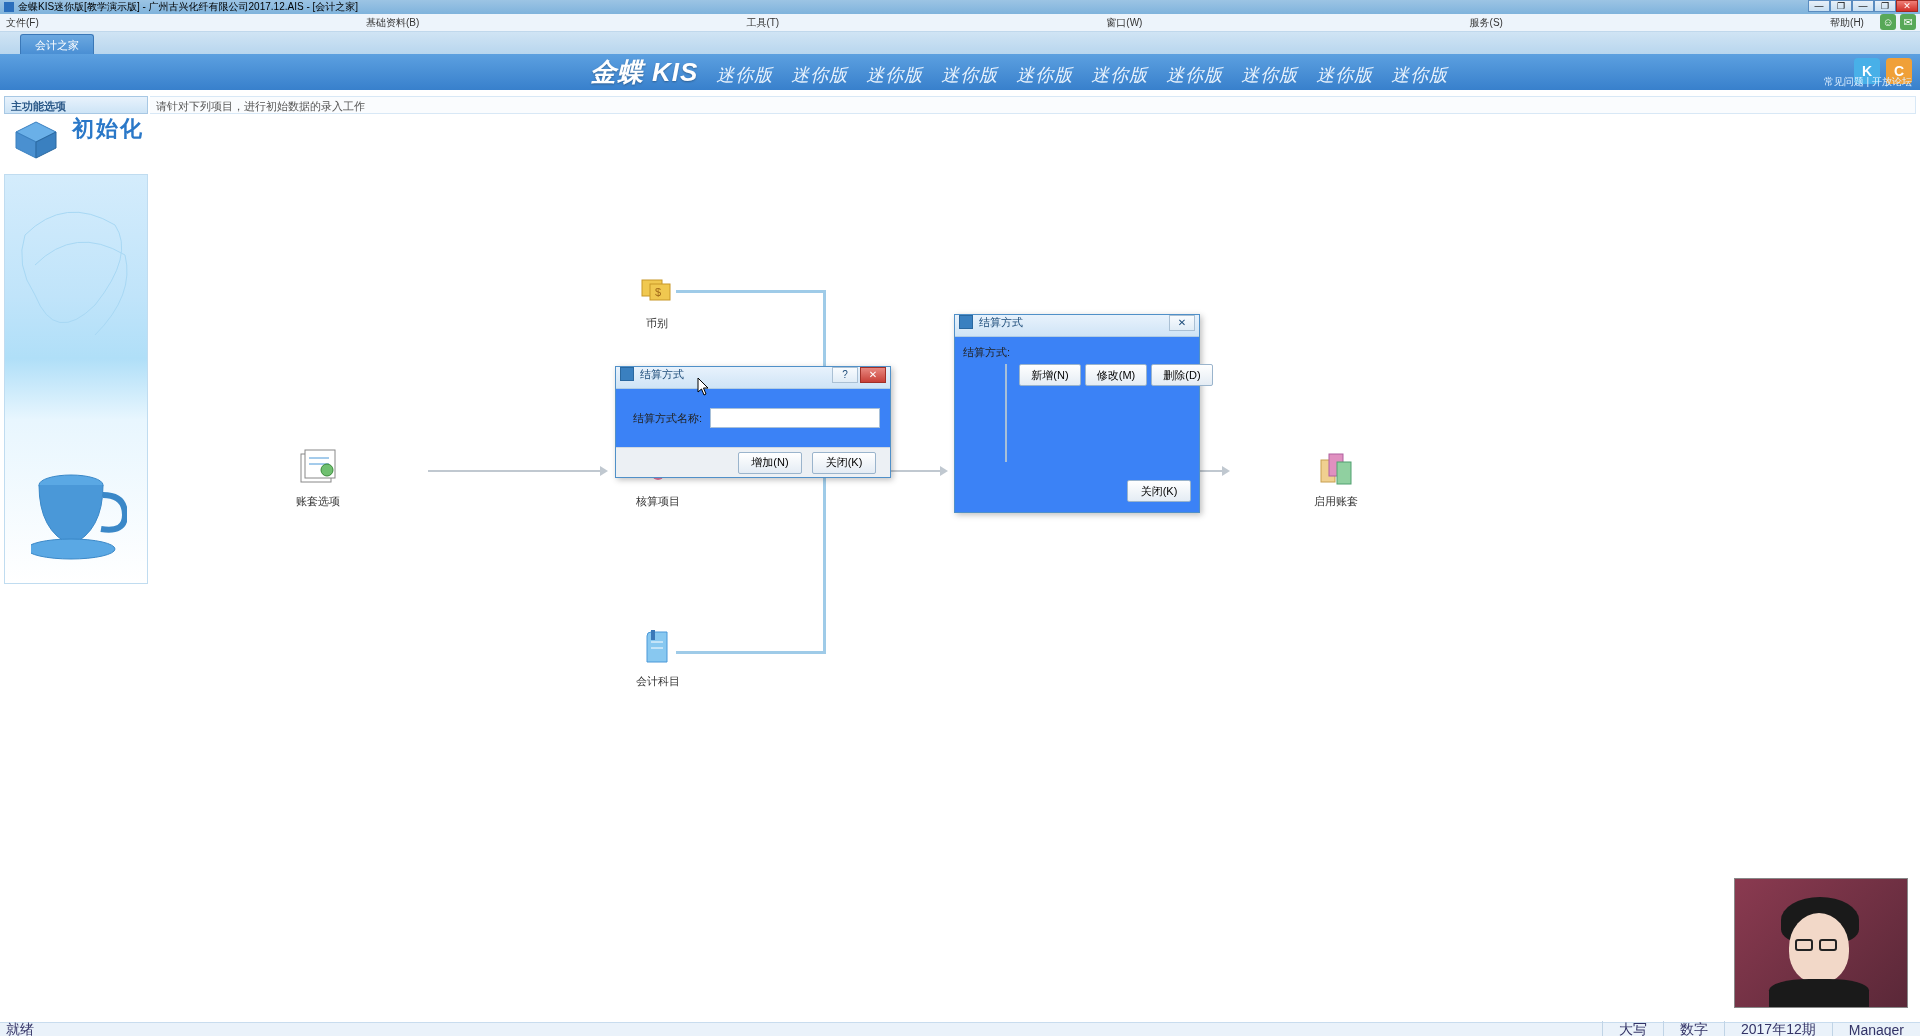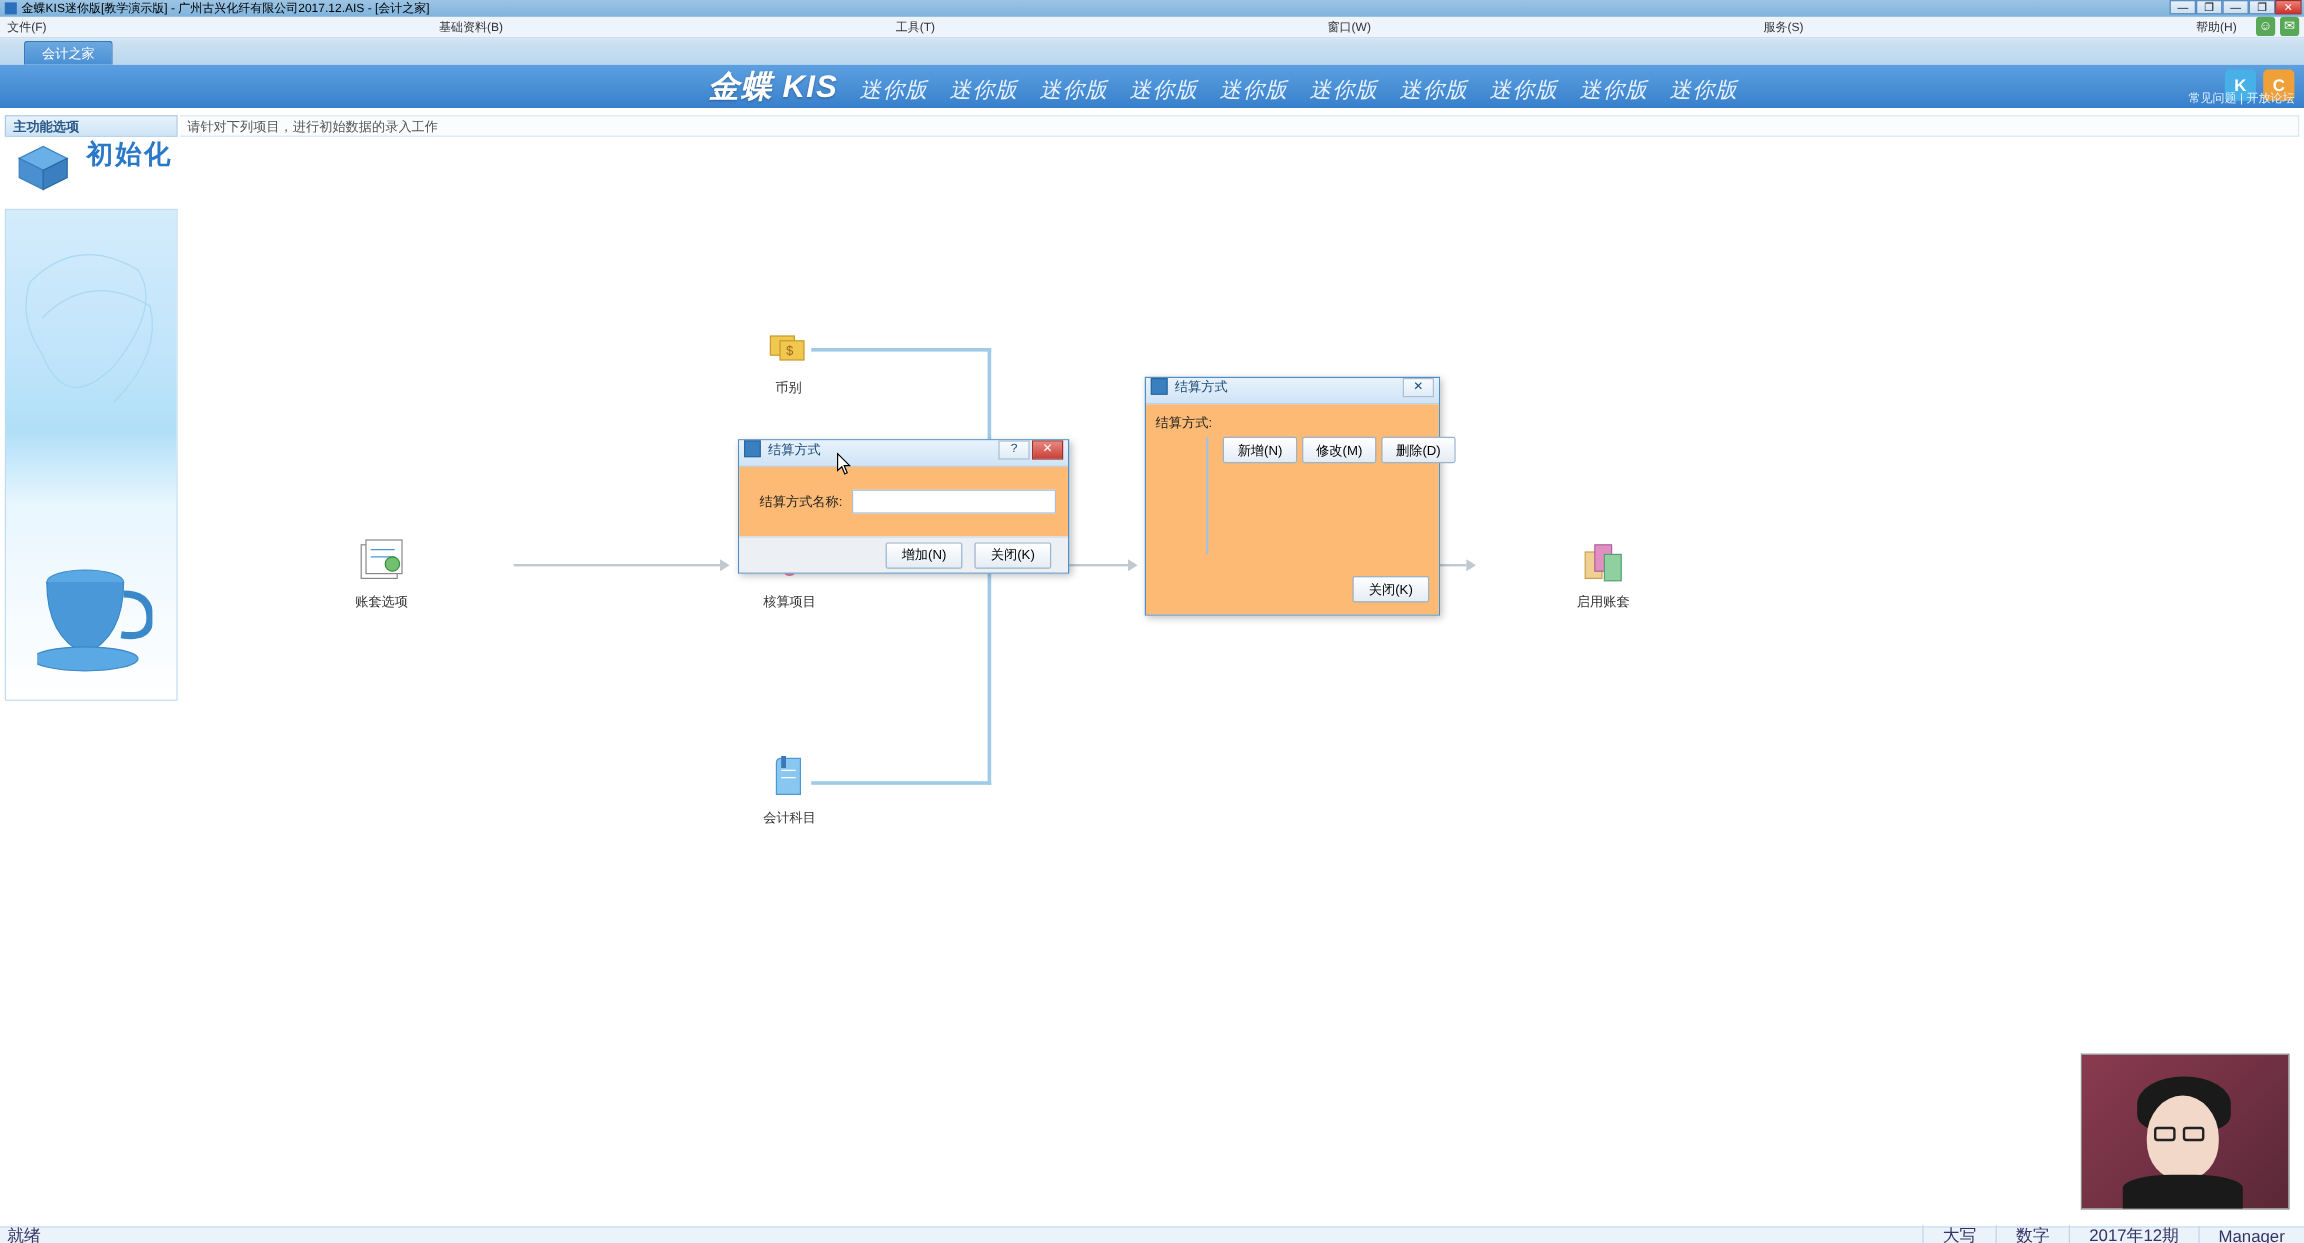--- a/index.html
+++ b/index.html
@@ -51,21 +51,21 @@
 .flow-arrow .head { width:0; height:0; border-top:5px solid transparent; border-bottom:5px solid transparent; border-left:8px solid #c0c8d0; }
 .conn-line { position:absolute; background:#9fcbe8; }
 
 
 .dialog { position:absolute; border:1px solid #5090c8; box-shadow:2px 2px 6px rgba(0,0,0,.25); background:#f2f2f2; }
 .dlg-title { height:22px; background:linear-gradient(#e8f2fc,#cfe4f6); display:flex; padding:0 4px; font-size:11px; color:#1a4a78; border-bottom:1px solid #b0cce4; }
 .dlg-title .ti { width:14px; height:14px; background:#3a80c0; margin-right:6px; border:1px solid #2a68a0; }
 .dlg-title .spacer { flex:1; }
 .dlg-title .tb { width:26px; height:16px; border:1px solid #aac0d4; background:linear-gradient(#f8fbfe,#e0ecf6); font-size:10px; text-align:center; line-height:14px; margin-left:2px; cursor:pointer; }
 .dlg-title .tb.close { background:linear-gradient(#e88880,#c84038); color:#fff; border-color:#a03028; }
-.dlg-body { padding:8px 10px; background:#fdba74; font-size:11px; color:#222; }
+.dlg-body { padding:8px 10px; background:#3b82f6; font-size:11px; color:#222; }
 .dlg-foot { height:30px; border-top:1px solid #d0d8e0; display:flex; justify-content:flex-end; align-items:center; gap:10px; padding-right:14px; background:#ecf0f4; }
 .btn { min-width:64px; height:22px; border:1px solid #9ab4cc; background:linear-gradient(#ffffff,#e4ecf4); font-size:11px; cursor:pointer; border-radius:2px; }
 .txt-input { height:20px; border:1px solid #a8c0d8; background:#fff; padding:0 4px; font-size:11px; }
 .listbox { border:1px solid #a8c0d8; background:#fff; font-size:11px; overflow:auto; }
 .listbox .li-item { padding:1px 4px; }
 .listbox .li-item.sel { background:#3a84d8; color:#fff; }
 
 
 #dlg-edit { left:615px; top:276px; width:276px; }
 #dlg-edit .dlg-body { height:58px; display:flex; align-items:center; gap:8px;justify-content:flex-end; }

